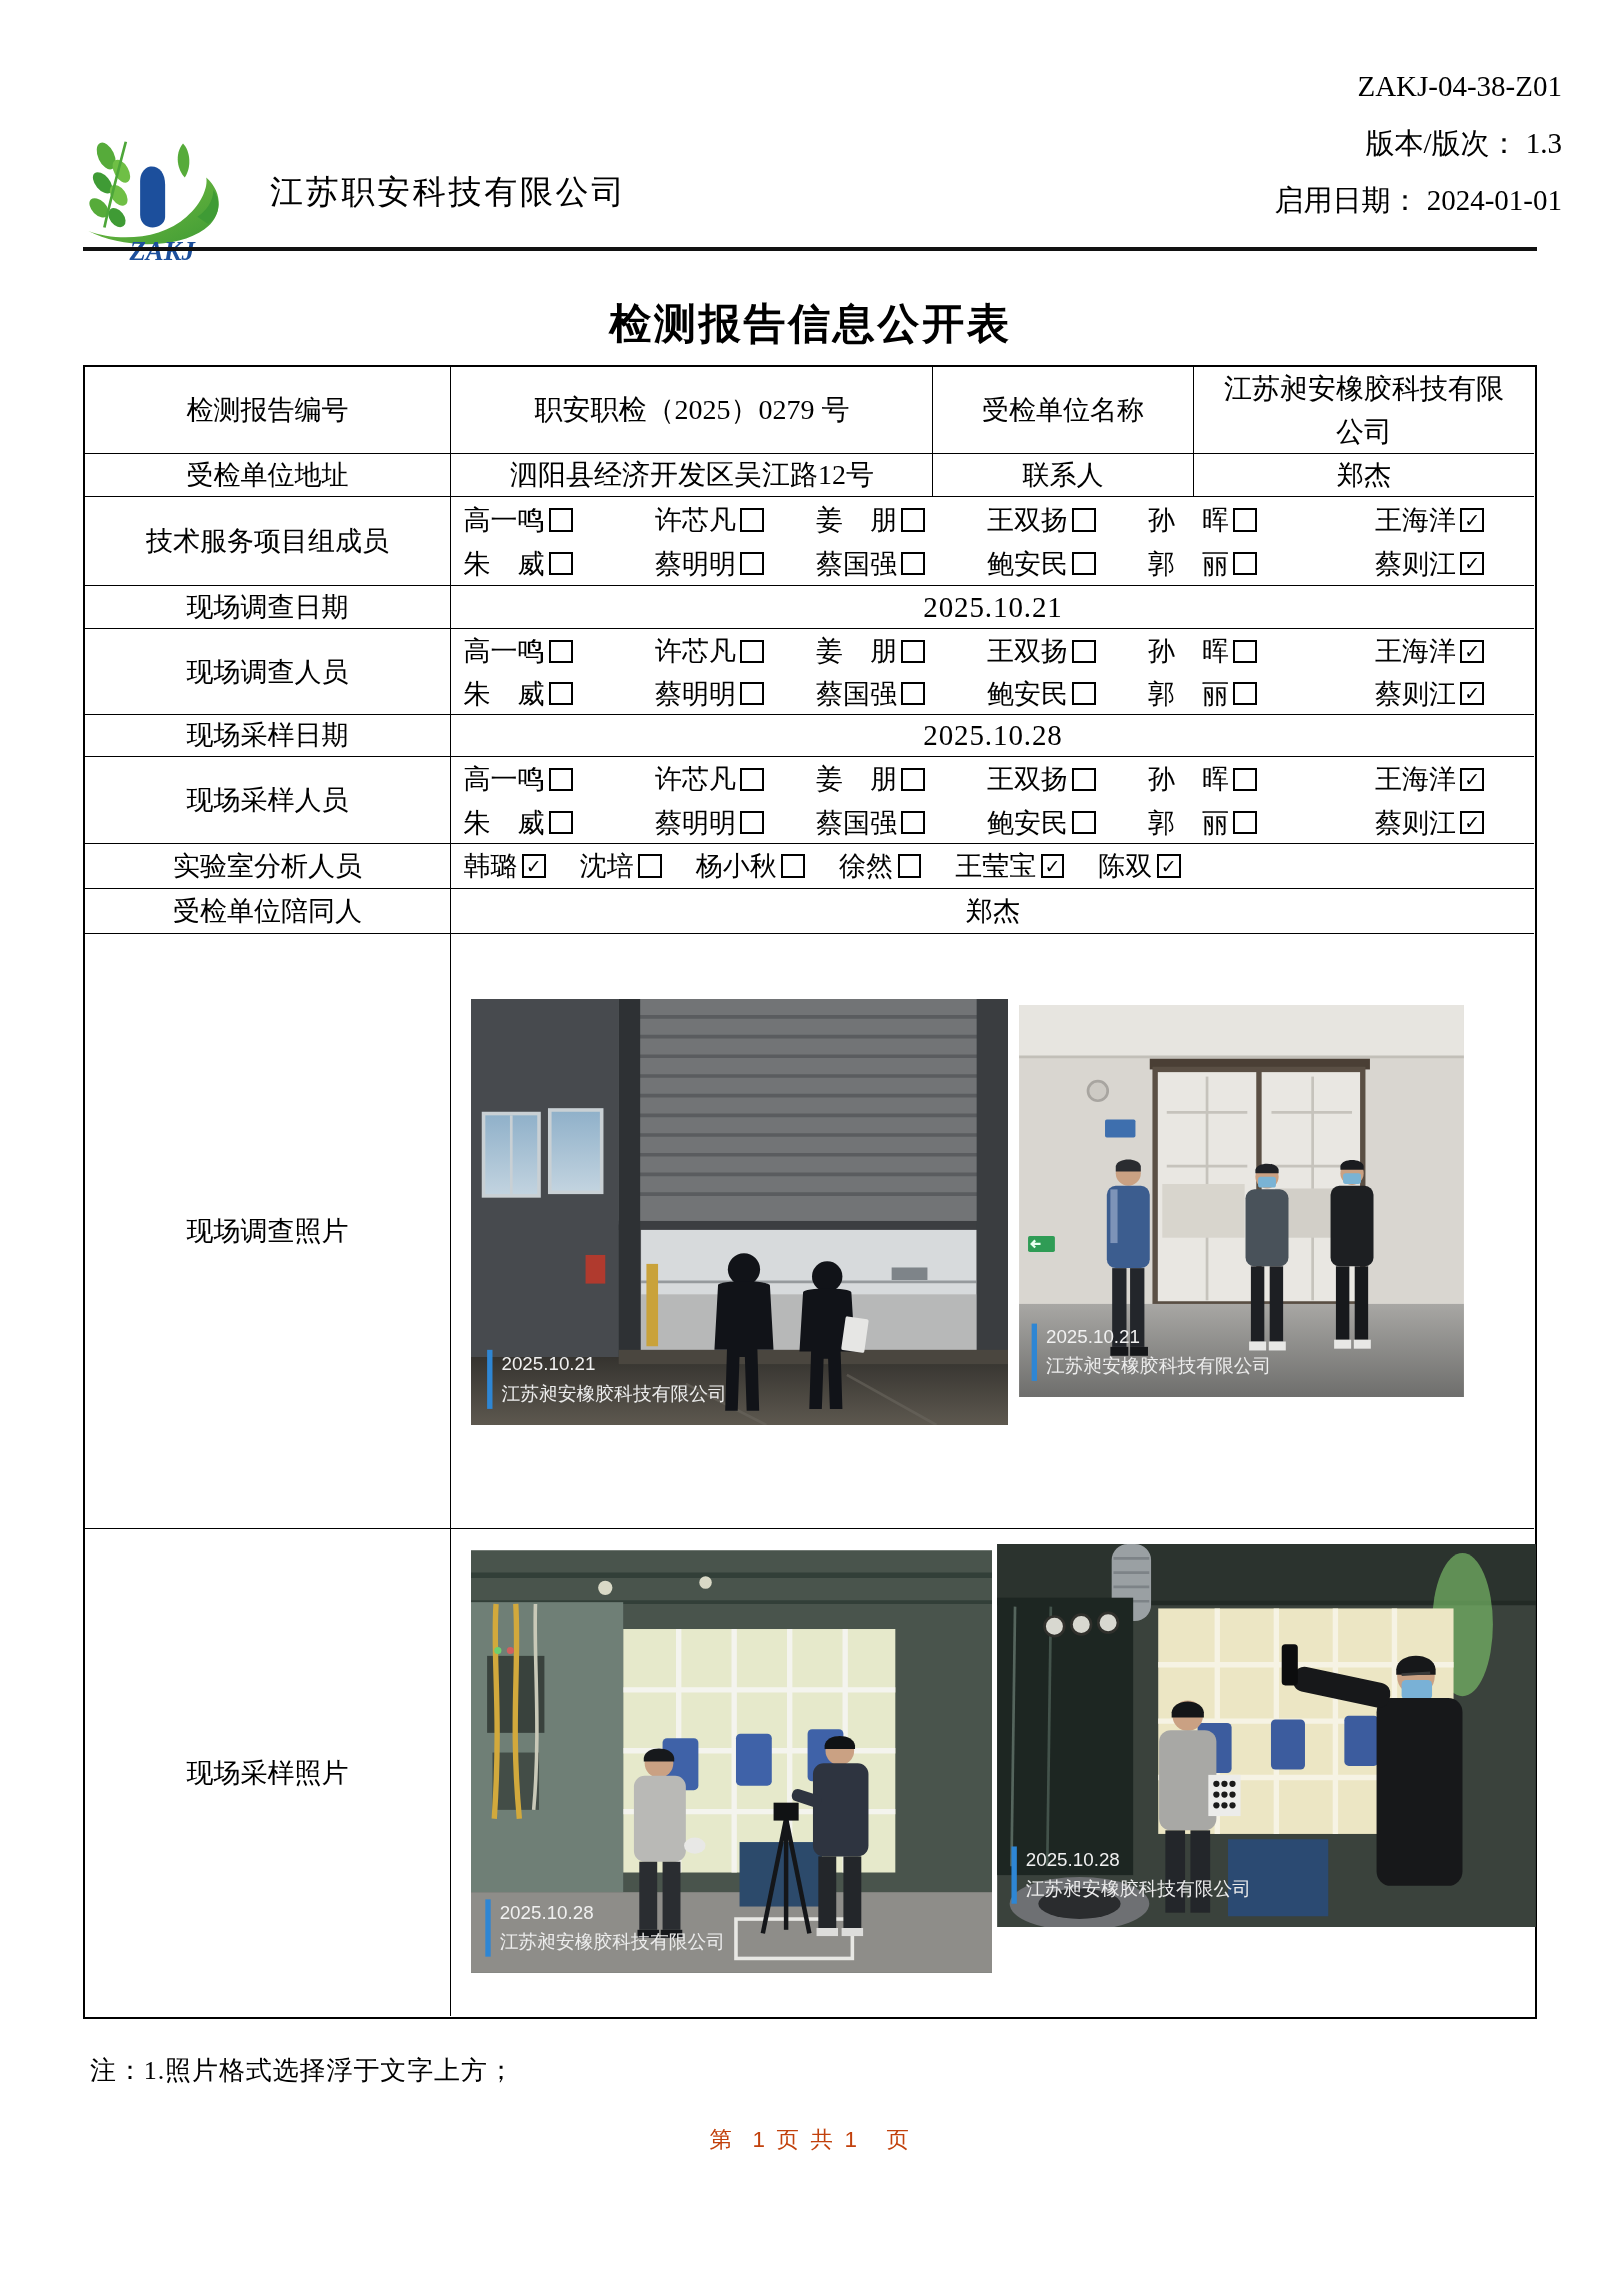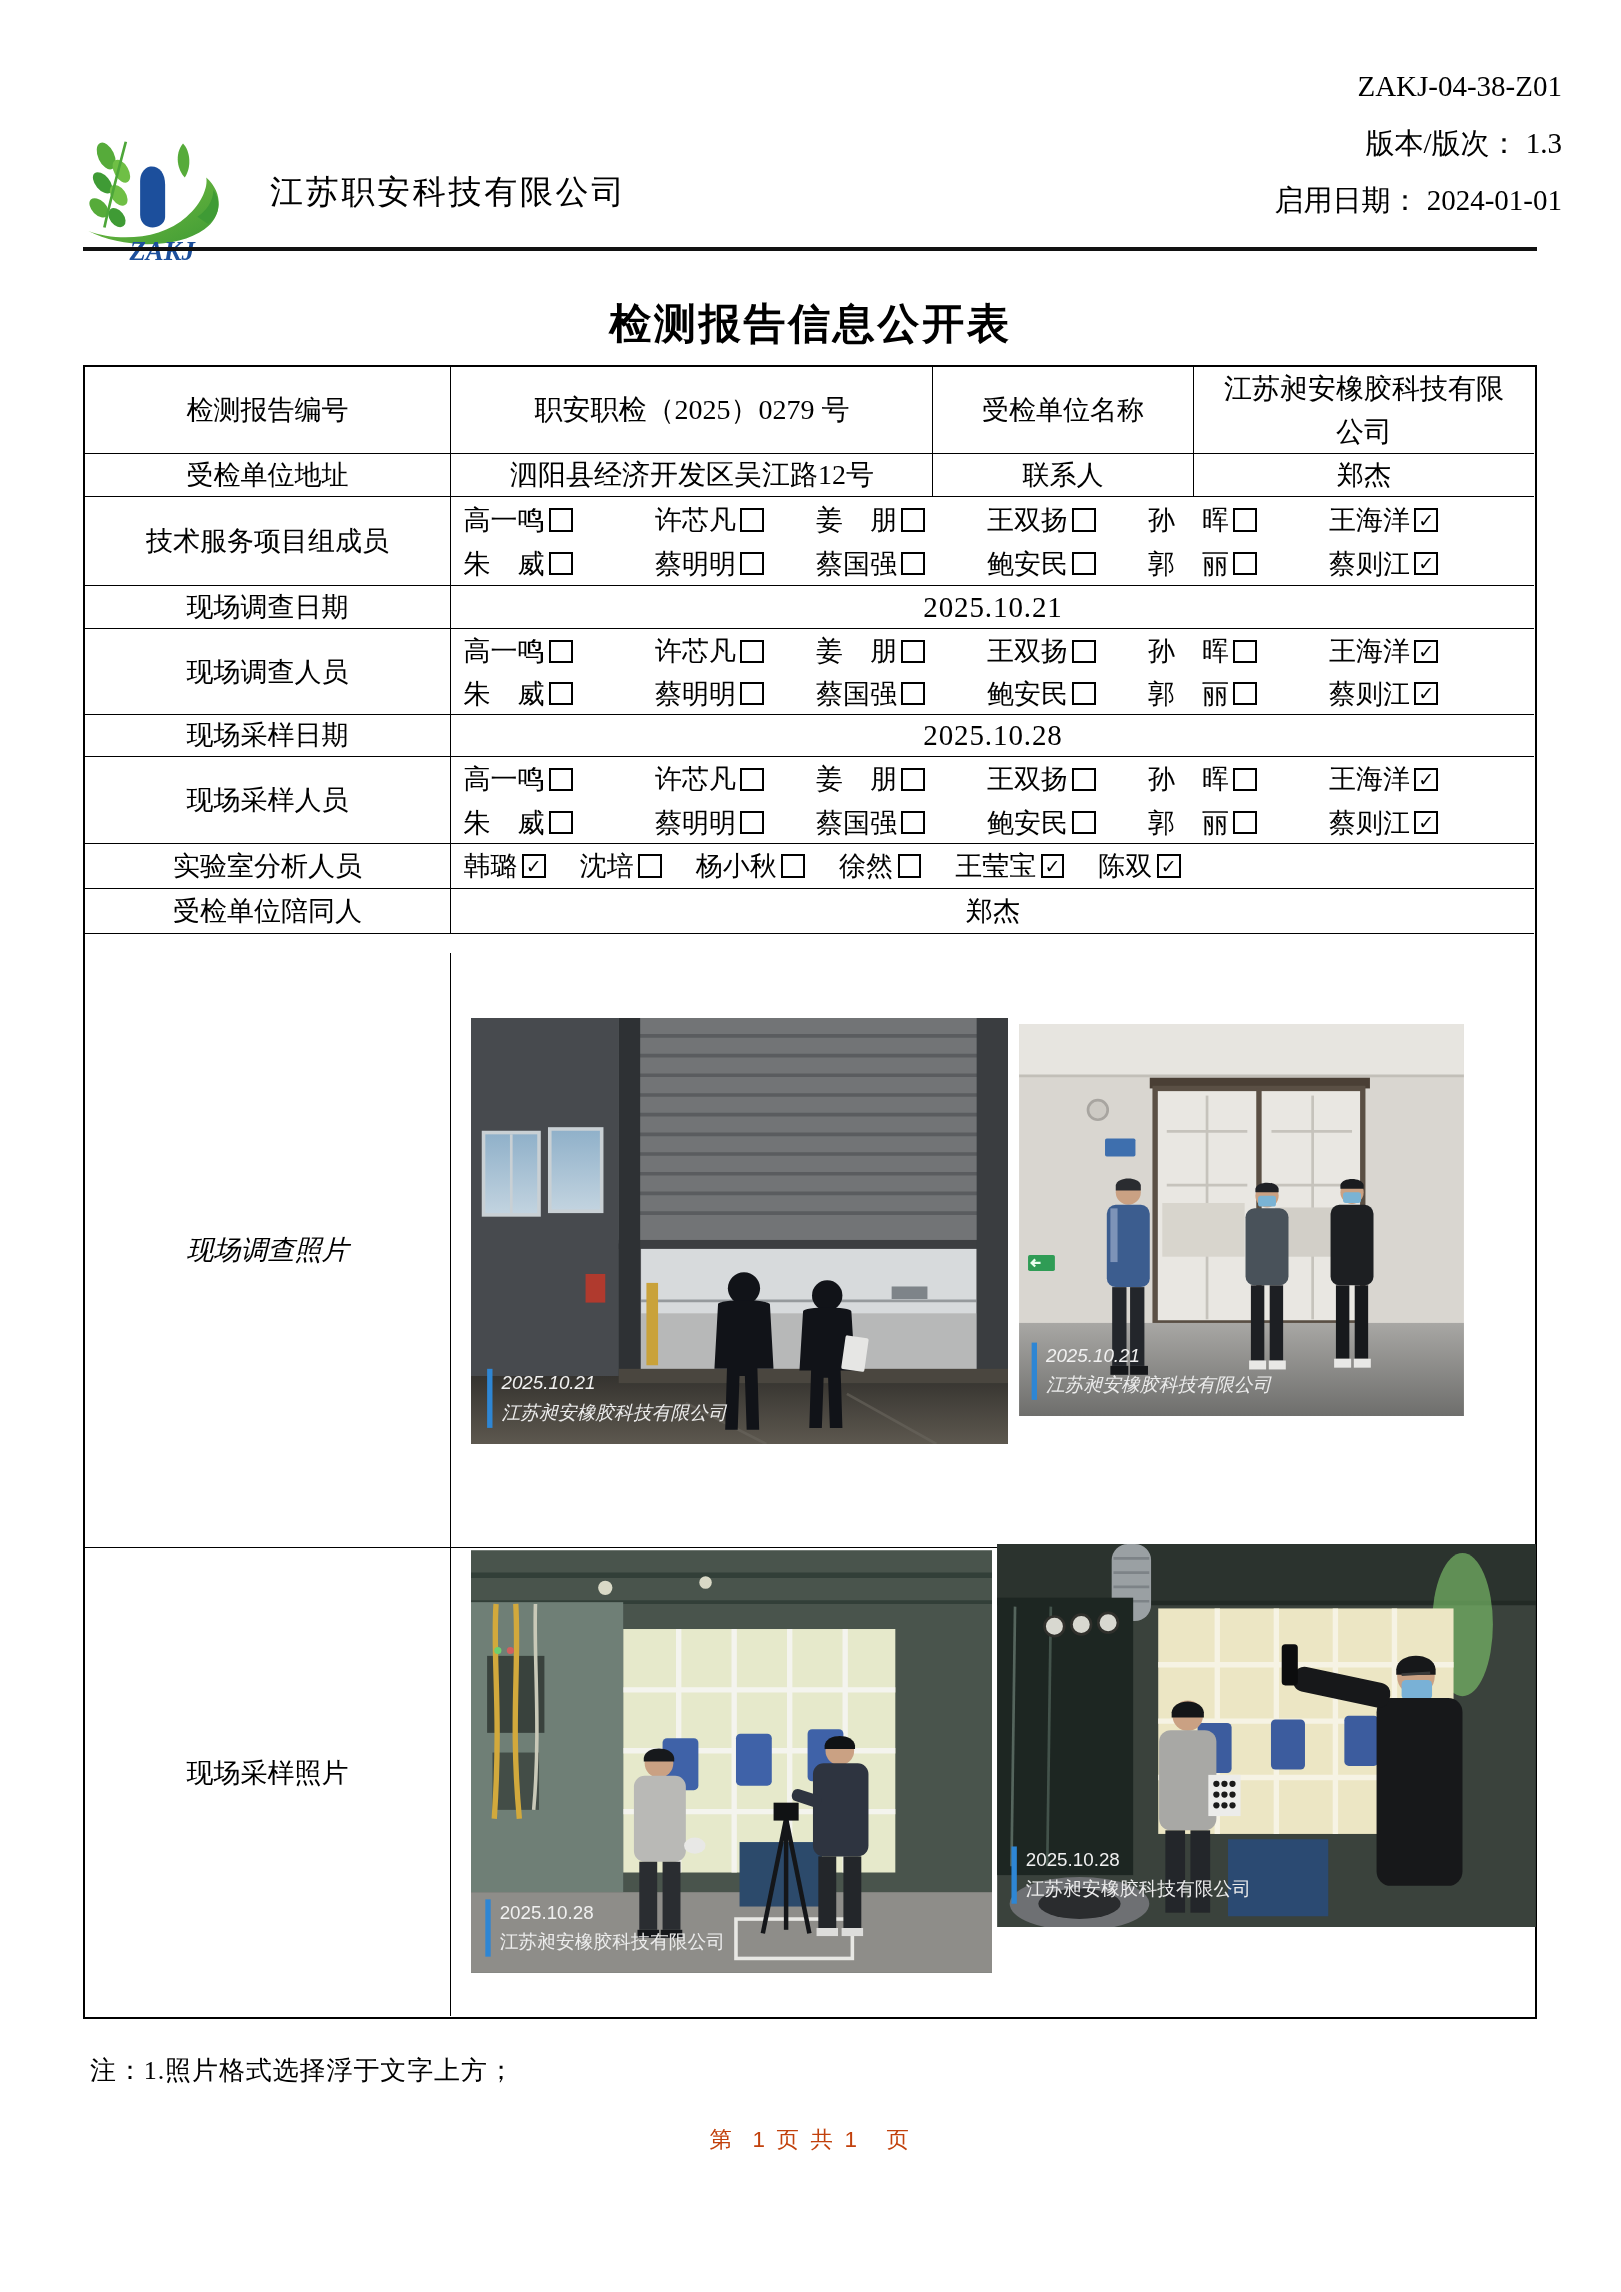--- a/index.html
+++ b/index.html
@@ -32,21 +32,21 @@
   .cfull{left:365px;width:1085px;}
   .center2{flex-direction:column;line-height:1.55;text-align:center;padding:0 19.7px;}
   .val31{font-size:28px;}
   .date-val{font-size:29px;letter-spacing:0.9px;}
 
   
   .memline{position:absolute;left:0;width:100%;height:43px;}
   .sg{display:inline-flex;align-items:center;gap:2.7px;font-size:27px;white-space:nowrap;}
   .memline .sg{position:absolute;top:50%;transform:translateY(-50%);}
   .mcol-0{left:12.5px;text-align:center;} .mcol-1{left:204px;} .mcol-2{left:365px;}
-  .mcol-3{left:536px;} .mcol-4{left:697px;} .mcol-5{left:878px;}
+  .mcol-3{left:536px;} .mcol-4{left:697px;} .mcol-5{left:924px;}
   .labline{display:flex;align-items:center;gap:34px;padding-left:12.5px;width:100%;height:100%;}
   .cb{display:inline-flex;align-items:center;justify-content:center;width:19.7px;height:19.7px;
       border:2.7px solid #000;font-size:19px;font-weight:bold;line-height:1;margin-left:1.8px;
       font-family:"DejaVu Sans",sans-serif;}
 
   
   .photocell{position:absolute;top:0;height:100%;left:365px;width:1085px;border-left:1.8px solid #000;box-sizing:border-box;}
   .photo{position:absolute;}
   .photo svg{display:block;}
 
@@ -332,21 +332,21 @@
             </span>
           </div>
       </div>
     </div>
 
     <div class="row" style="top:522px;height:45px;">
       <div class="cell c1">受检单位陪同人</div>
       <div class="cell cfull vline">郑杰</div>
     </div>
 
-    <div class="row" style="top:586px;height:595px;font-style:italic;">
+    <div class="row" style="top:567px;height:595px;">
       <div class="cell c1">现场调查照片</div>
       <div class="photocell">
 
         <div class="photo" style="left:19.7px;top:65px;">
           <svg width="537" height="426" viewBox="0 0 600 476">
             <defs>
               <linearGradient id="pAfloor" x1="0" y1="0" x2="0" y2="1">
                 <stop offset="0" stop-color="#35332f"></stop>
                   <stop offset="1" stop-color="#5d584f"></stop>
               </linearGradient>

